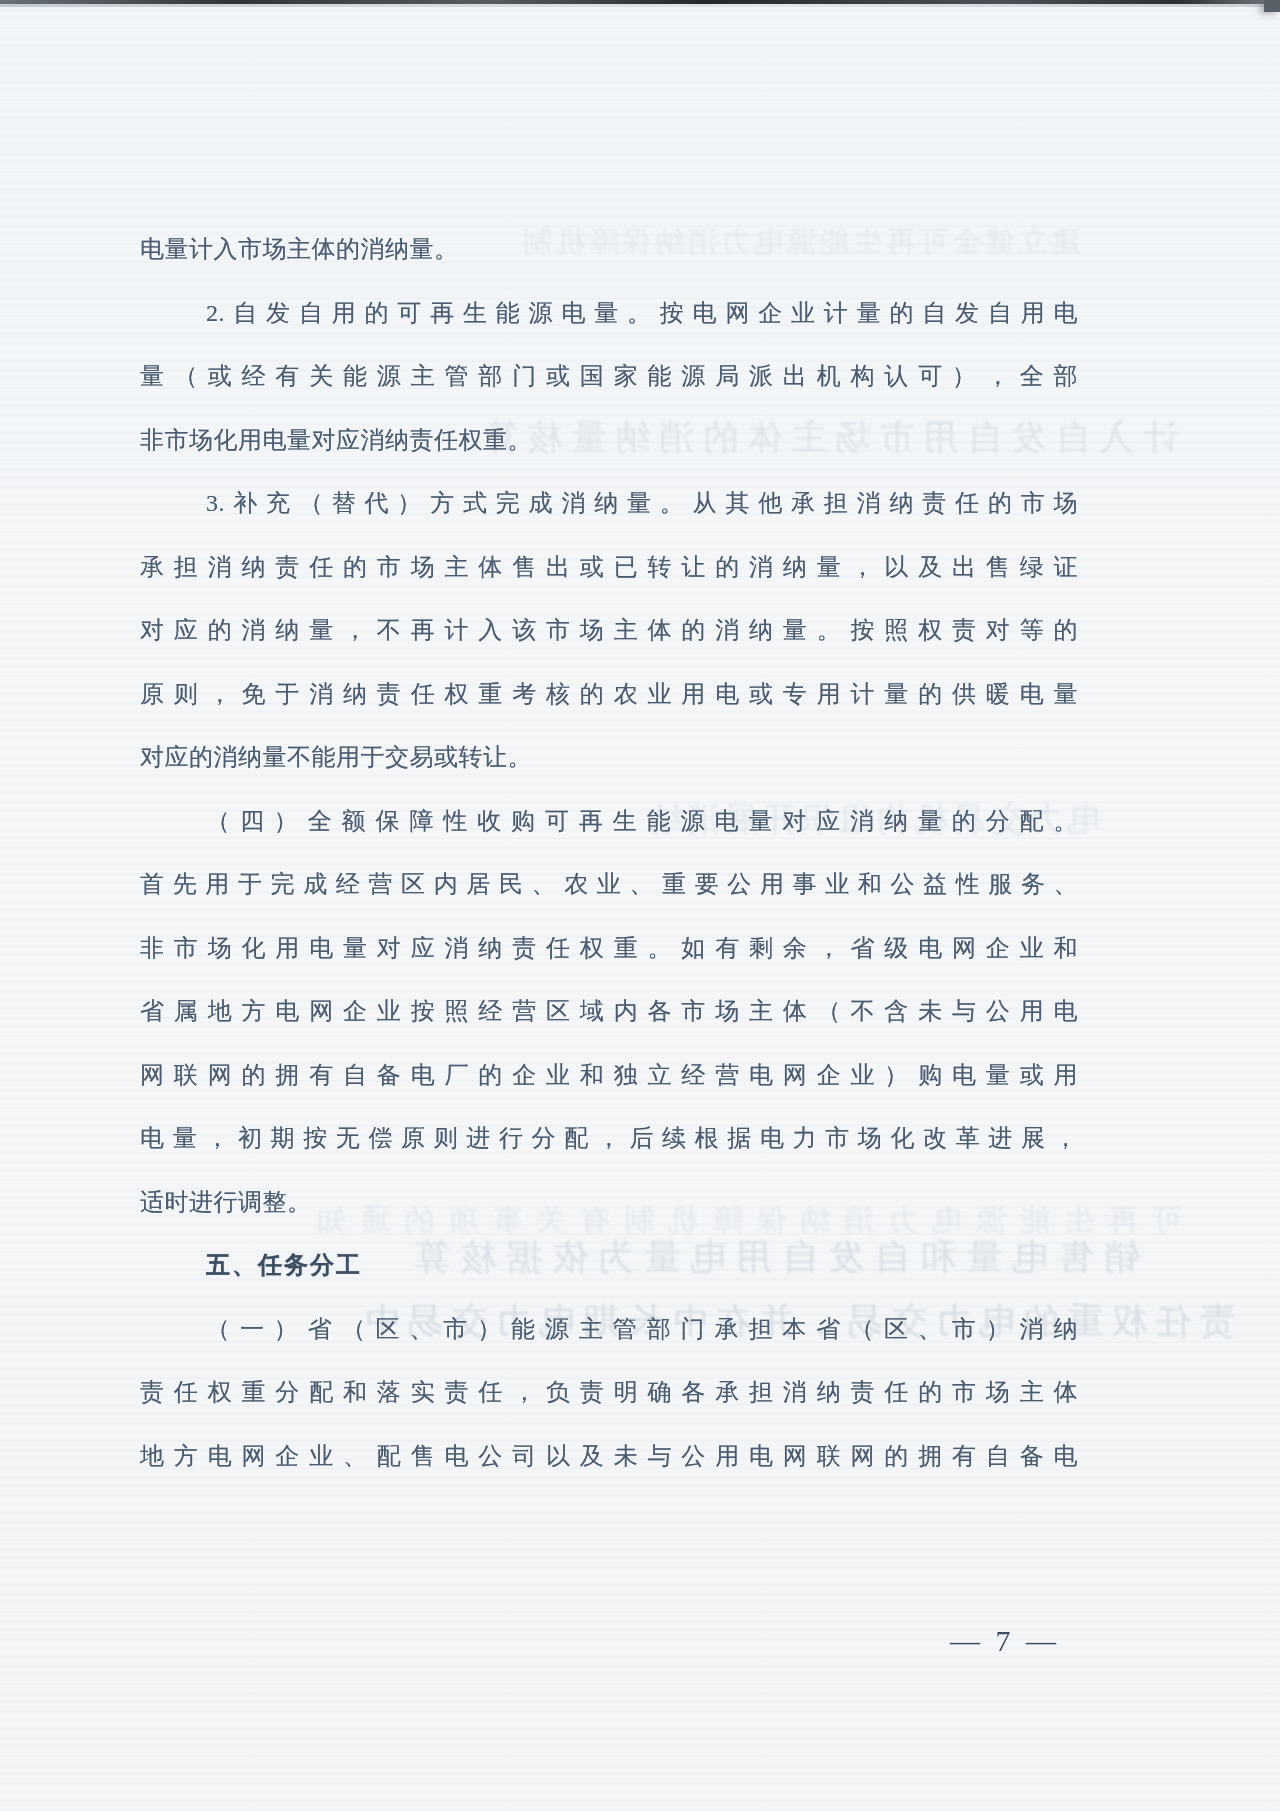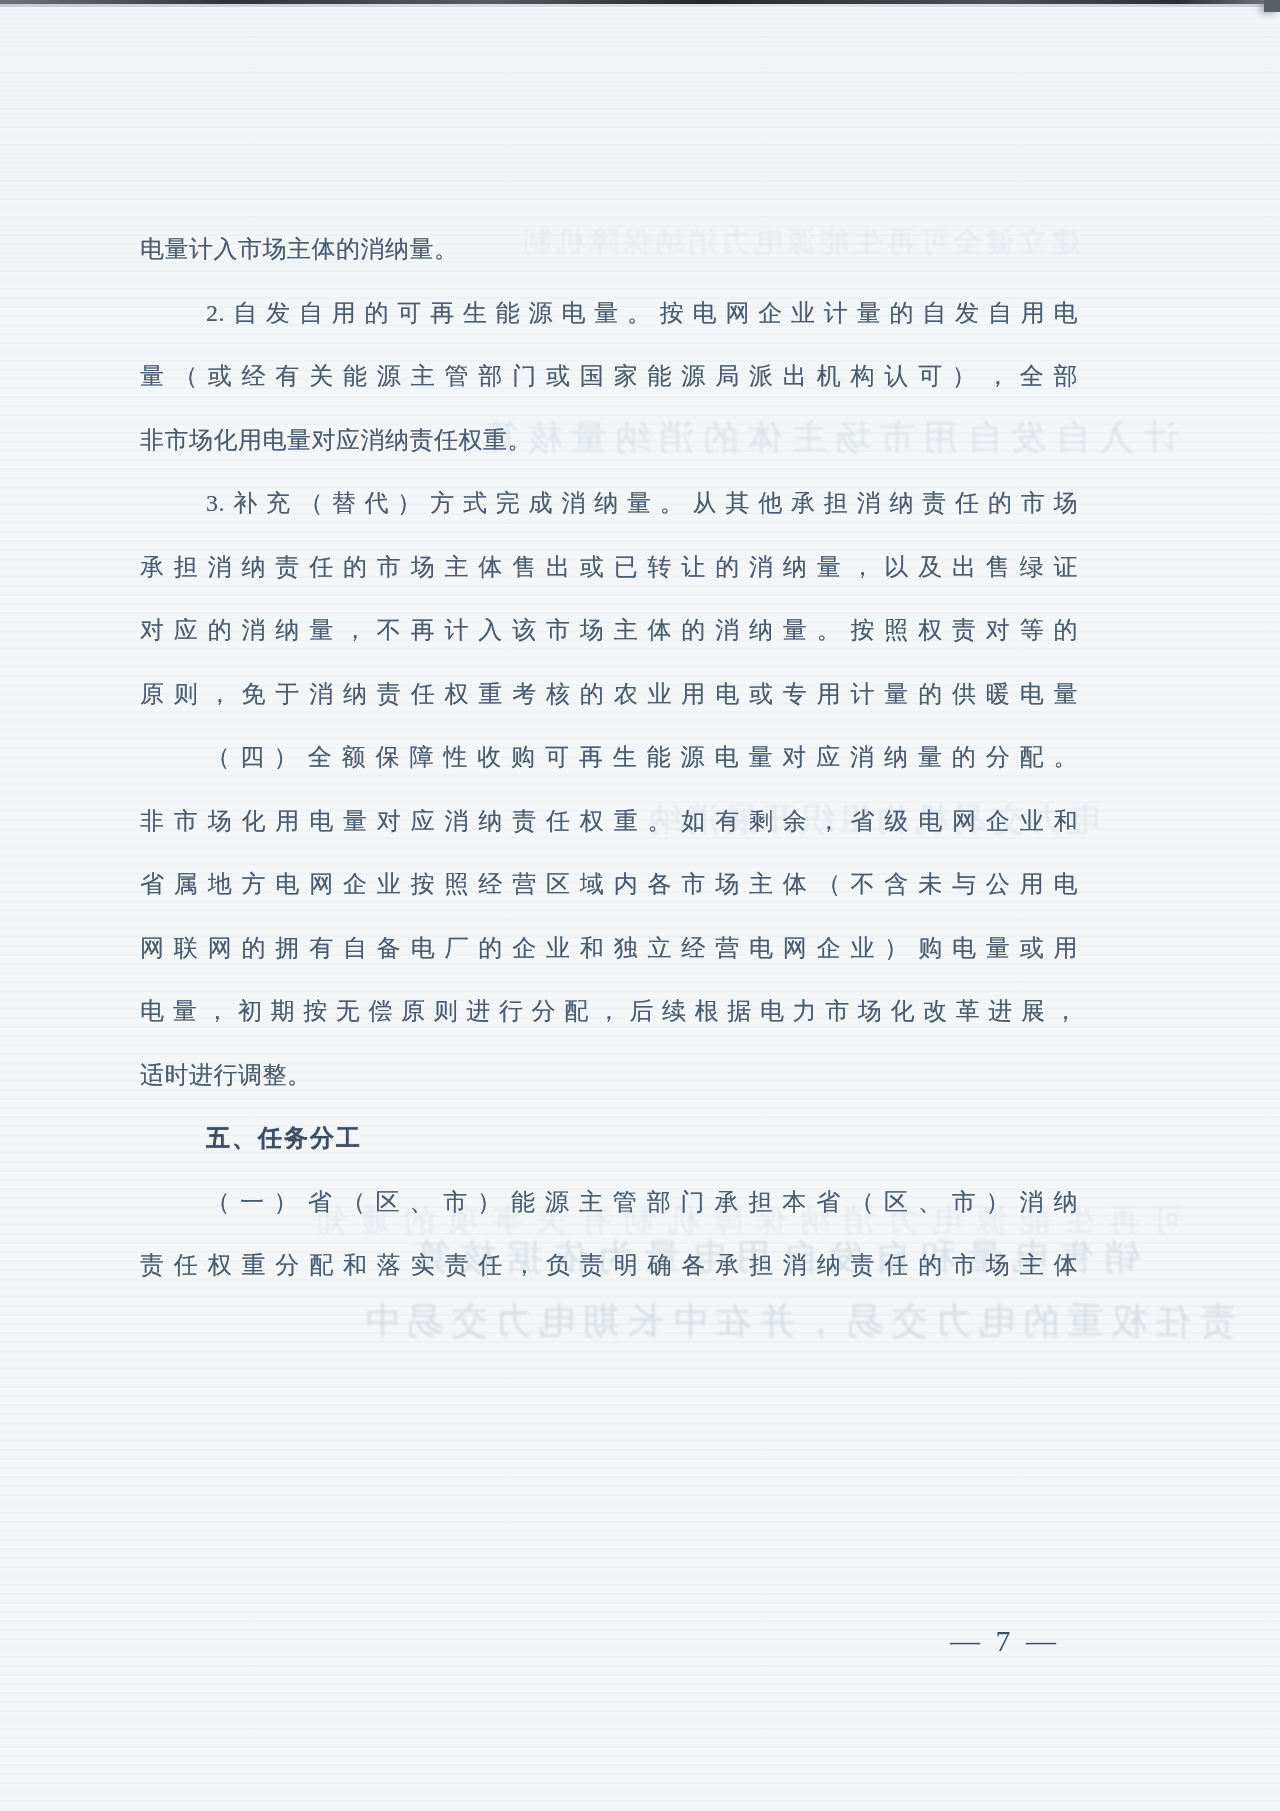--- a/index.html
+++ b/index.html
@@ -110,26 +110,29 @@
 
   <main class="text-block">
     <div class="line">电量计入市场主体的消纳量。</div>
     <div class="line indent justify">2.自发自用的可再生能源电量。按电网企业计量的自发自用电</div>
     <div class="line justify">量（或经有关能源主管部门或国家能源局派出机构认可），全部</div>
     <div class="line">非市场化用电量对应消纳责任权重。</div>
     <div class="line indent justify">3.补充（替代）方式完成消纳量。从其他承担消纳责任的市场</div>
     <div class="line justify">承担消纳责任的市场主体售出或已转让的消纳量，以及出售绿证</div>
     <div class="line justify">对应的消纳量，不再计入该市场主体的消纳量。按照权责对等的</div>
     <div class="line justify">原则，免于消纳责任权重考核的农业用电或专用计量的供暖电量</div>
+    <div class="line">对应的消纳量不能用于交易或转让。</div>
     <div class="line indent justify">（四）全额保障性收购可再生能源电量对应消纳量的分配。</div>
+    <div class="line justify">首先用于完成经营区内居民、农业、重要公用事业和公益性服务、</div>
     <div class="line justify">非市场化用电量对应消纳责任权重。如有剩余，省级电网企业和</div>
     <div class="line justify">省属地方电网企业按照经营区域内各市场主体（不含未与公用电</div>
     <div class="line justify">网联网的拥有自备电厂的企业和独立经营电网企业）购电量或用</div>
     <div class="line justify">电量，初期按无偿原则进行分配，后续根据电力市场化改革进展，</div>
     <div class="line">适时进行调整。</div>
     <div class="line indent bold">五、任务分工</div>
     <div class="line indent justify">（一）省（区、市）能源主管部门承担本省（区、市）消纳</div>
     <div class="line justify">责任权重分配和落实责任，负责明确各承担消纳责任的市场主体</div>
+    <div class="line justify">地方电网企业、配售电公司以及未与公用电网联网的拥有自备电</div>
   </main>
 
   <div class="footer">— 7 —</div>
 
 </div>
 
 </body></html>

